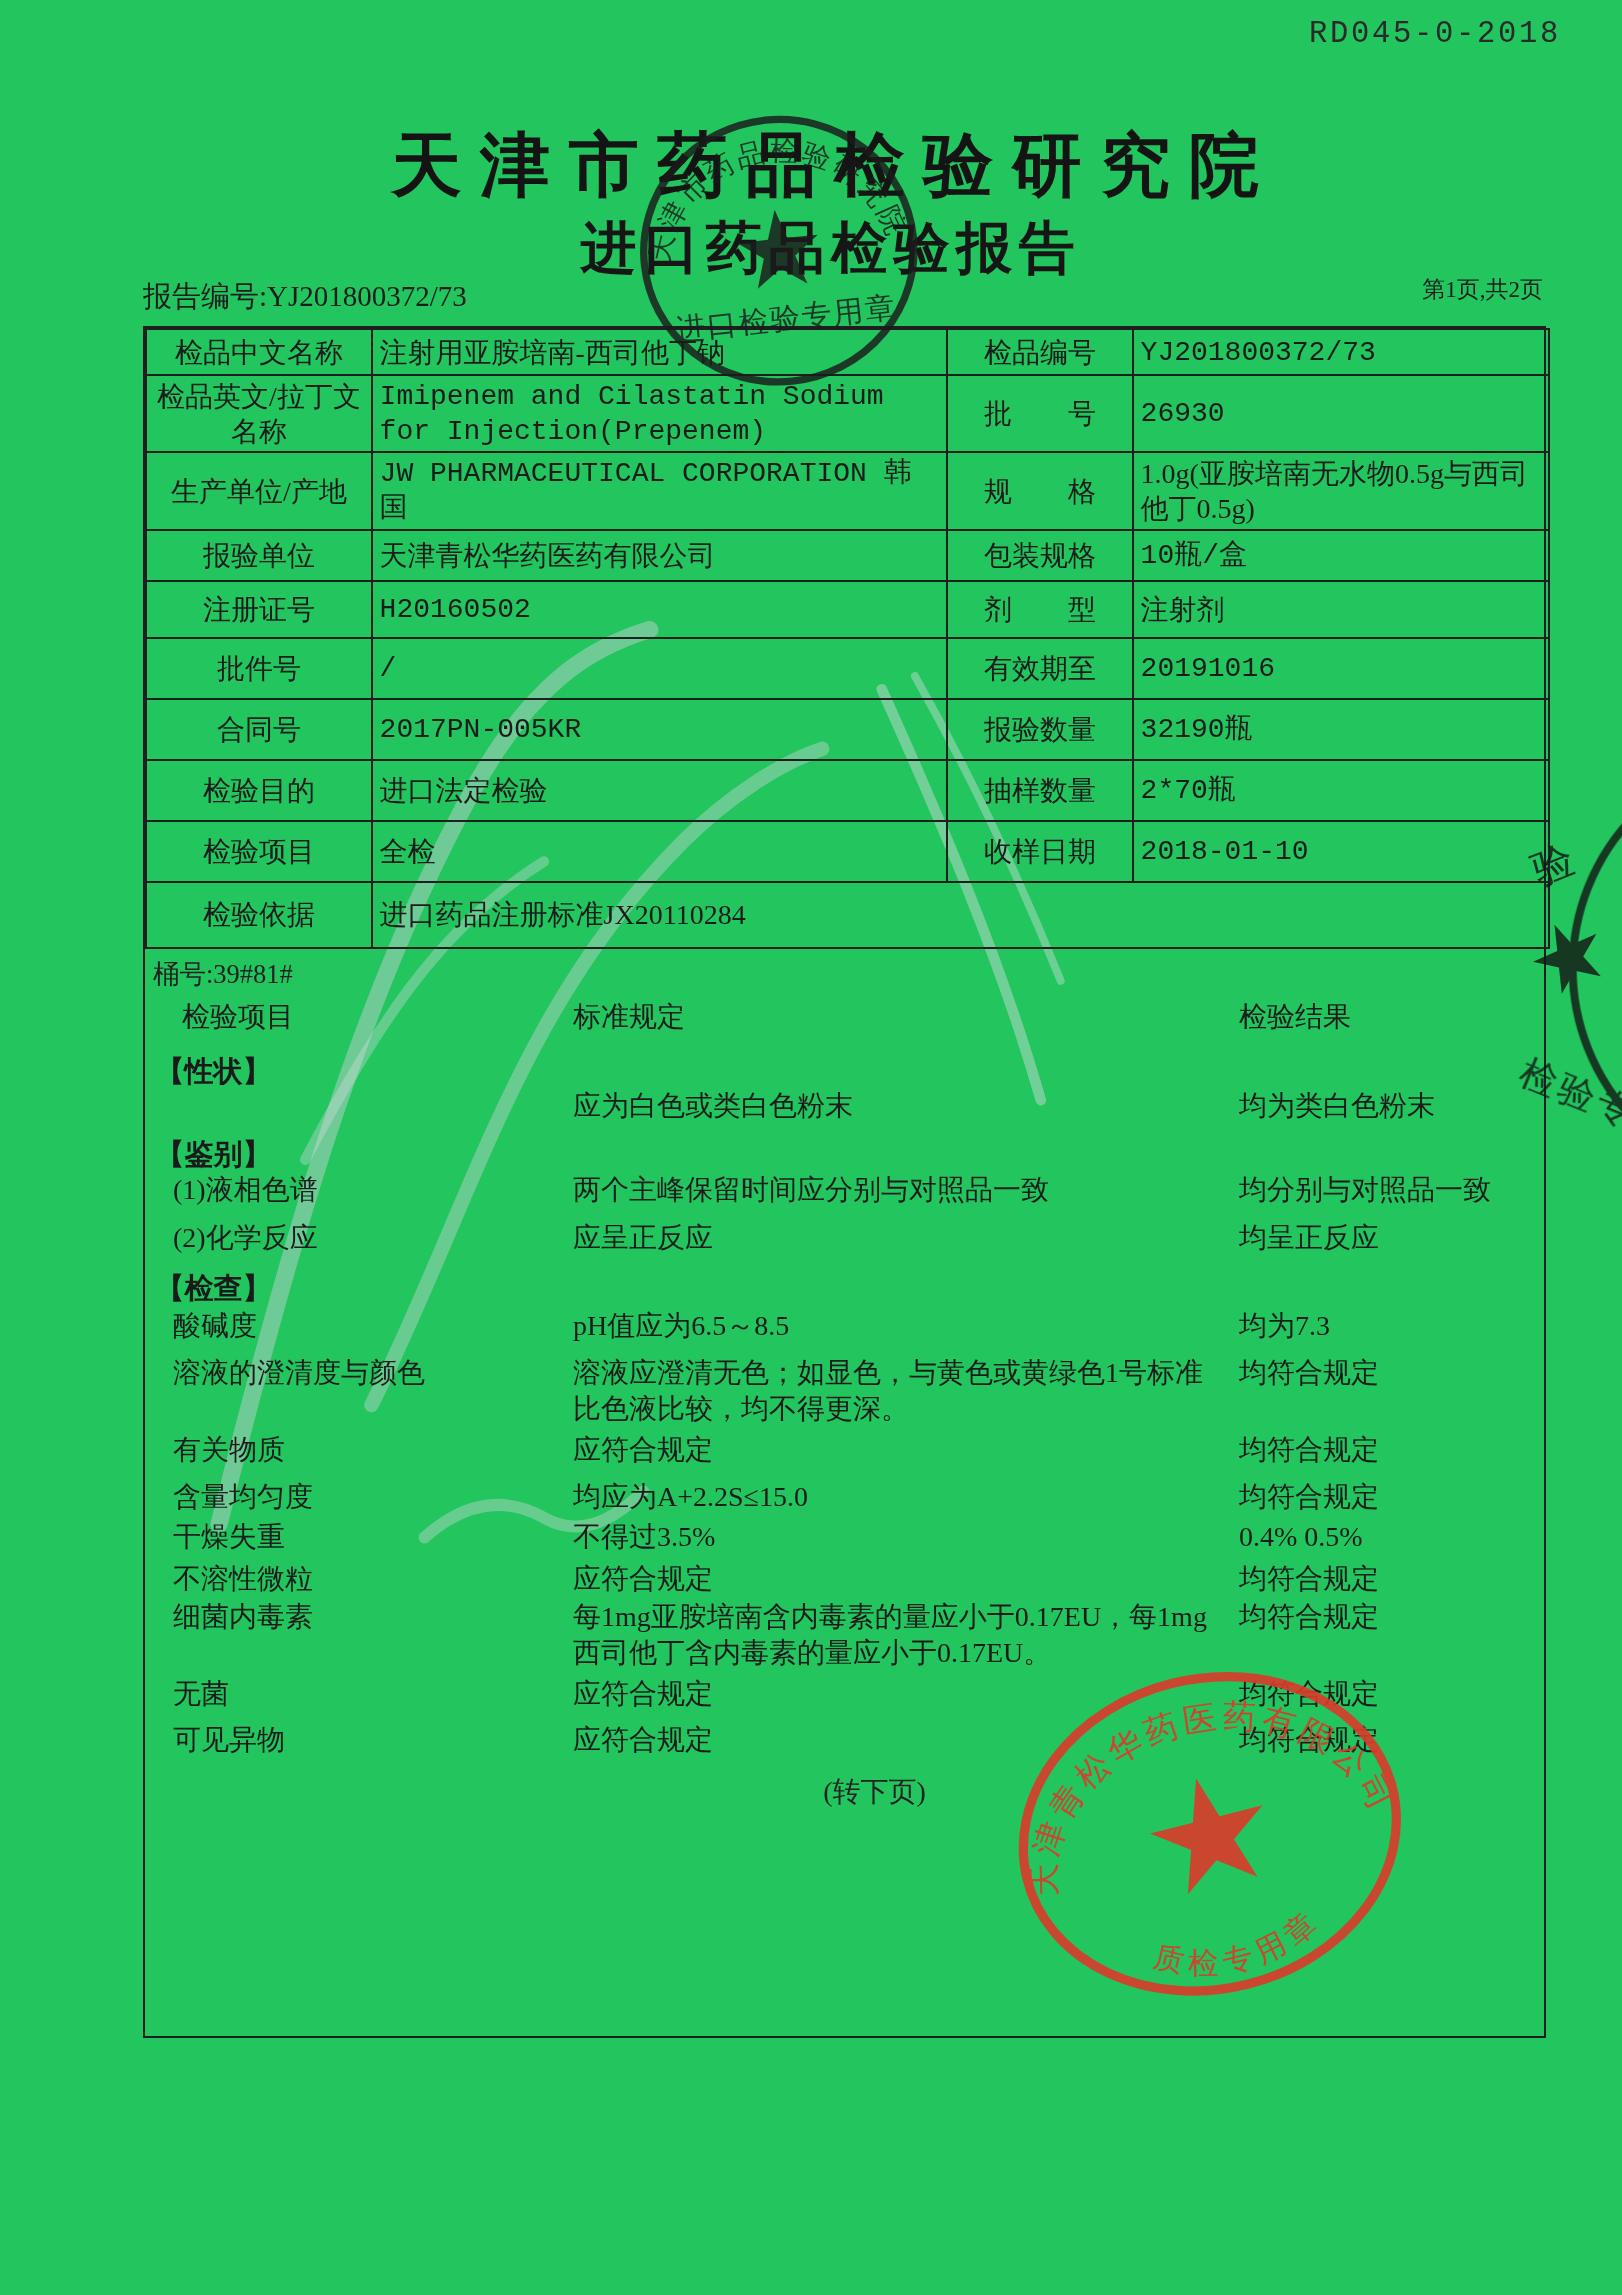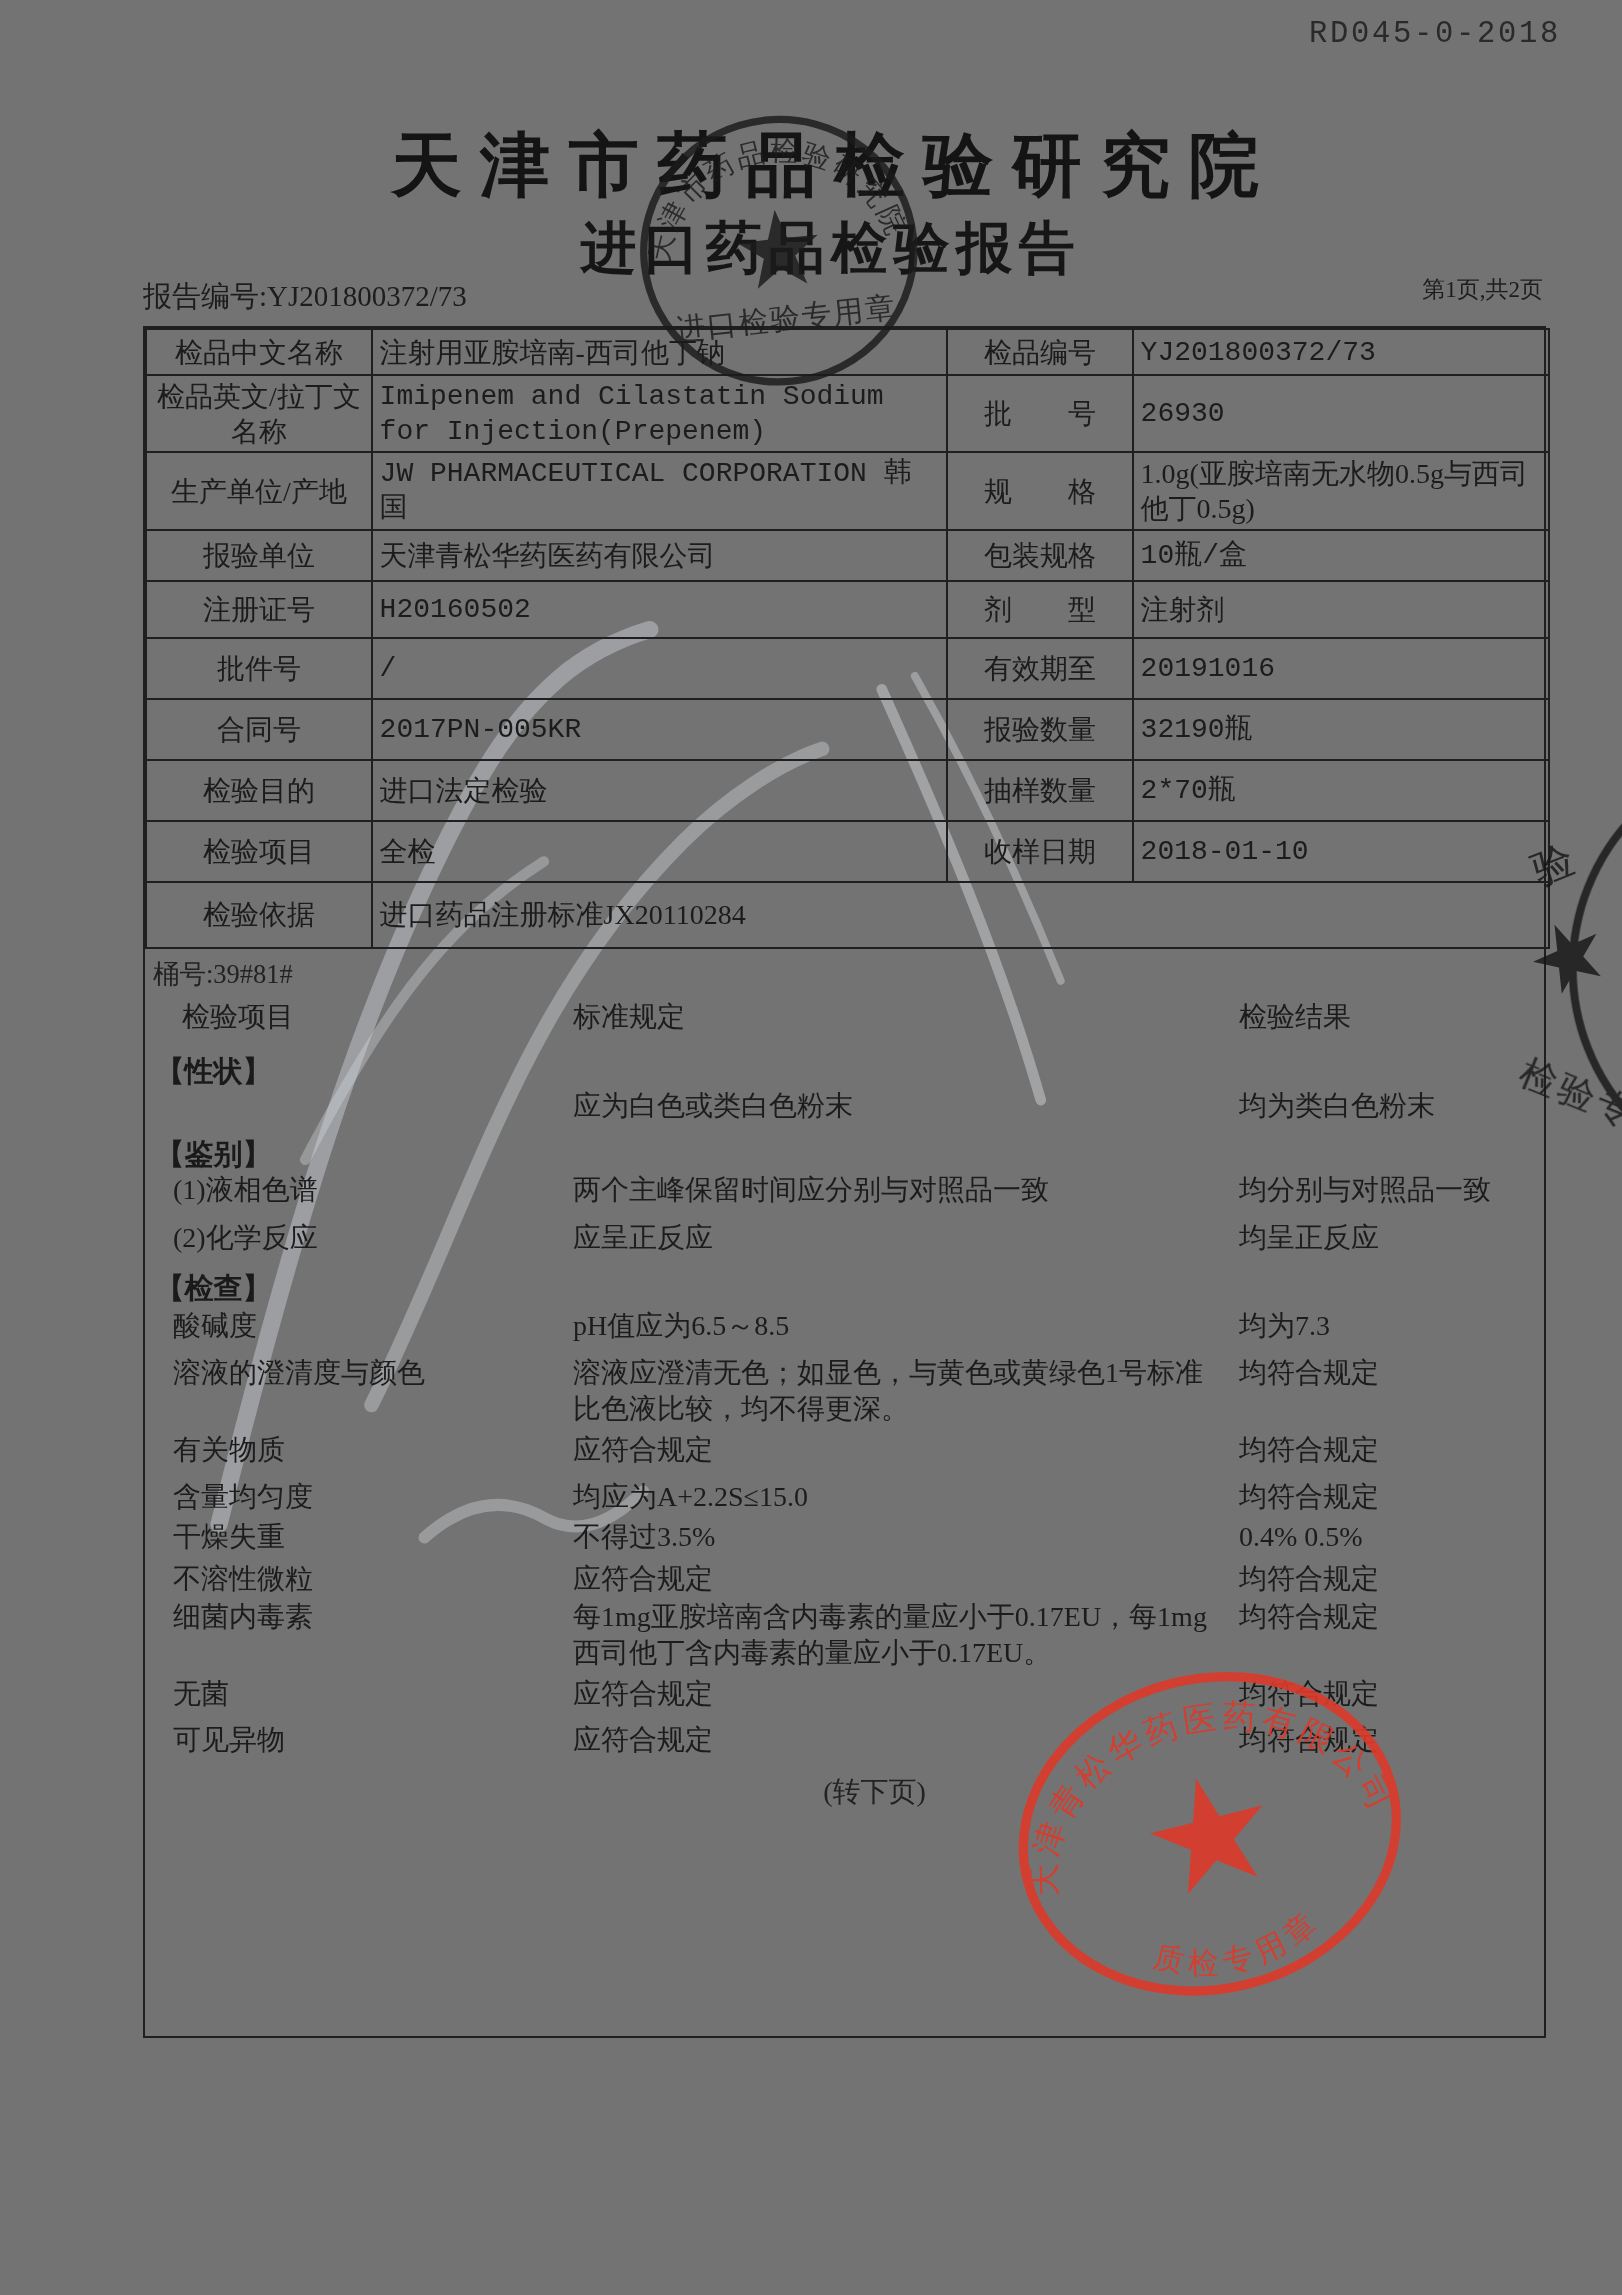--- a/index.html
+++ b/index.html
@@ -1,16 +1,16 @@
 <!DOCTYPE html>
 <html style="font-size:10.6px"><head>
 <meta charset="utf-8">
 <style>
   html,body{margin:0;padding:0;background:#888;}
-  .page{position:relative;width:1623px;height:2295px;background:#737373;overflow:hidden;
+  .page{position:relative;width:1623px;height:2295px;background:#22c55e;overflow:hidden;
         font-family:"Liberation Serif","DejaVu Serif",serif;color:#222;}
   .abs{position:absolute;}
   .rd-code{top:17px;left:1309px;font-size:30.5px;letter-spacing:2.7px;font-family:"Liberation Mono","DejaVu Sans Mono",monospace;color:#2a2a2a;}
   .title{top:119px;left:0;width:1623px;text-align:center;font-size:70px;font-weight:700;letter-spacing:18.6px;padding-left:46px;box-sizing:border-box;color:#141414;}
   .subtitle{top:211px;left:0;width:1623px;text-align:center;font-size:56px;font-weight:700;letter-spacing:6.6px;padding-left:39px;box-sizing:border-box;color:#161616;}
   .report-no{top:277px;left:143px;font-size:29px;color:#1d1d1d;}
   .page-indicator{top:274px;right:80px;font-size:23px;color:#1d1d1d;}
   .doc-frame{position:absolute;left:143px;top:326px;width:1403px;height:1712px;border:2.7px solid #1f1f1f;box-sizing:border-box;}
   table.info{border-collapse:collapse;table-layout:fixed;width:100%;}
   table.info td{border:2px solid #1f1f1f;font-size:28px;line-height:1.25;vertical-align:middle;padding:2.7px 6.6px;color:#1c1c1c;}

